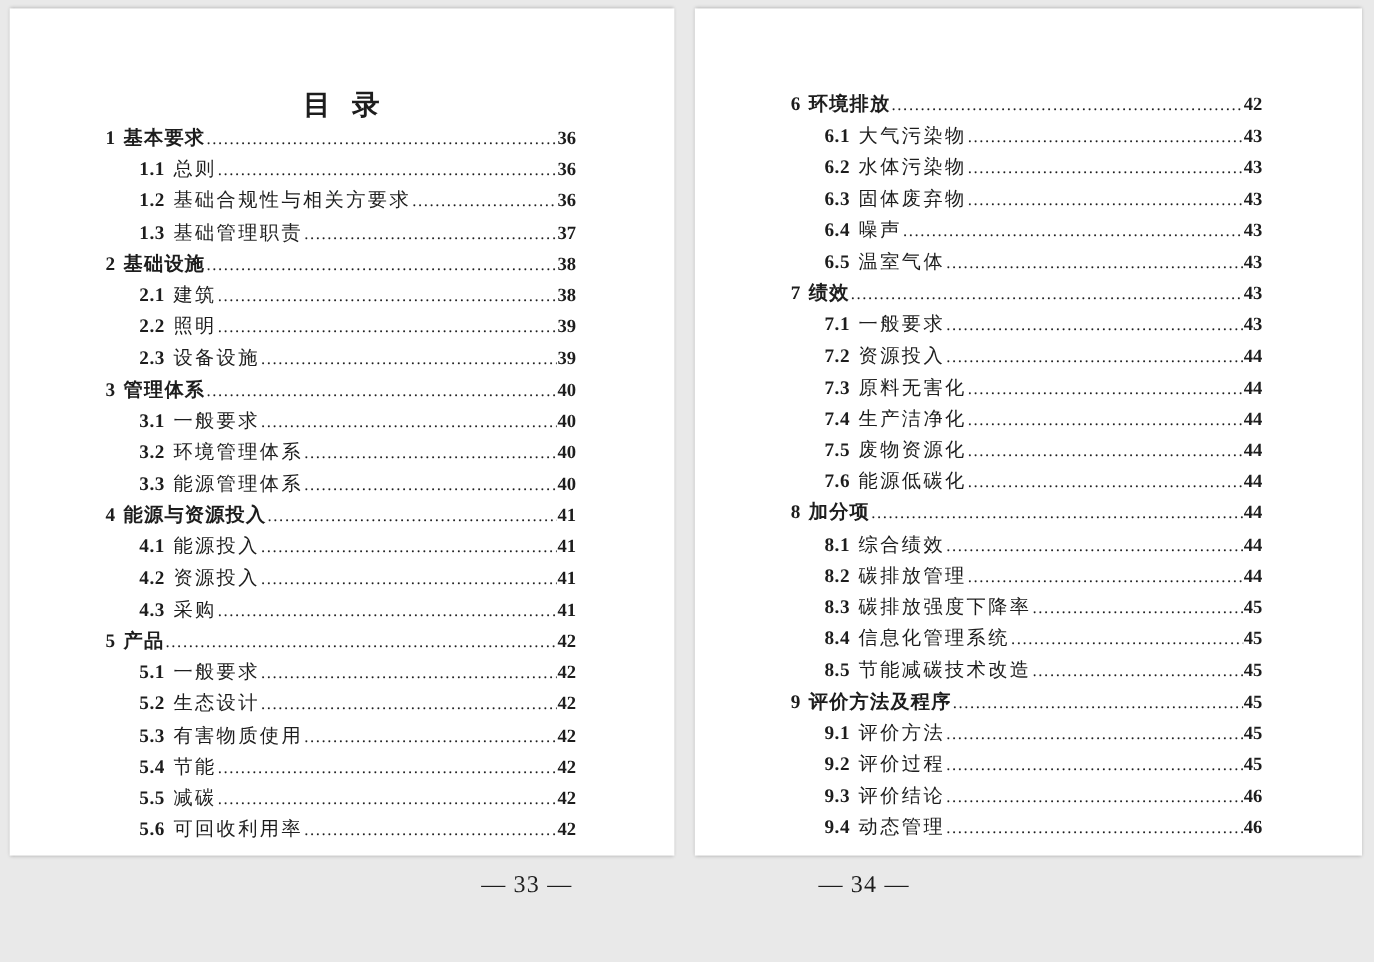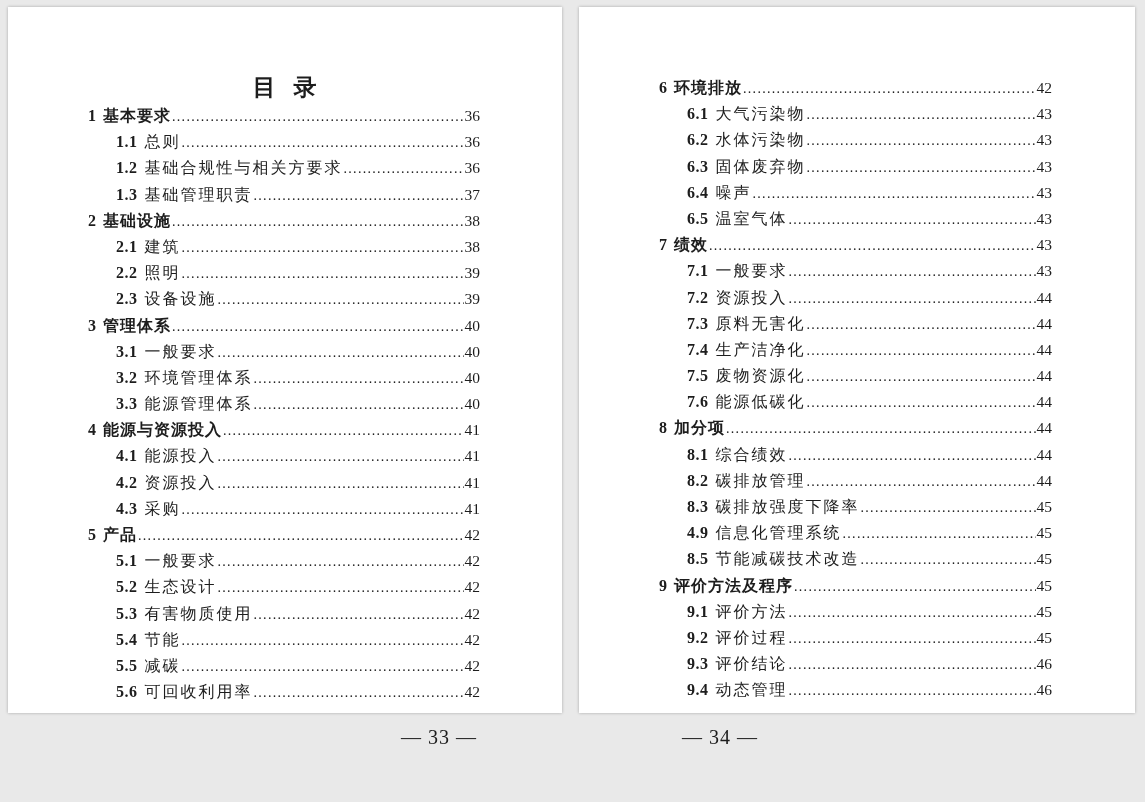--- a/index.html
+++ b/index.html
@@ -65,21 +65,21 @@
     margin: 0 1px;
     font-weight: normal;
     font-size: 14px;
     letter-spacing: 1.3px;
   }
   .toc-row .dots::after {
     content: "..................................................................................................................................................................................";
   }
   .toc-row .pg {
     flex: none;
-    font-weight: normal;
+    font-weight: bold;
     font-size: 15.5px;
   }
 
   .page-footer {
     position: absolute;
     top: 719px;
     font-size: 20px;
     font-weight: normal;
     letter-spacing: 1px;
   }
@@ -334,21 +334,21 @@
     <span class="dots"></span>
     <span class="pg">44</span>
   </div>
         <div class="toc-row lvl2">
     <span class="num">8.3</span>
     <span class="txt">碳排放强度下降率</span>
     <span class="dots"></span>
     <span class="pg">45</span>
   </div>
         <div class="toc-row lvl2">
-    <span class="num">4.9</span>
+    <span class="num">8.4</span>
     <span class="txt">信息化管理系统</span>
     <span class="dots"></span>
     <span class="pg">45</span>
   </div>
         <div class="toc-row lvl2">
     <span class="num">8.5</span>
     <span class="txt">节能减碳技术改造</span>
     <span class="dots"></span>
     <span class="pg">45</span>
   </div>

